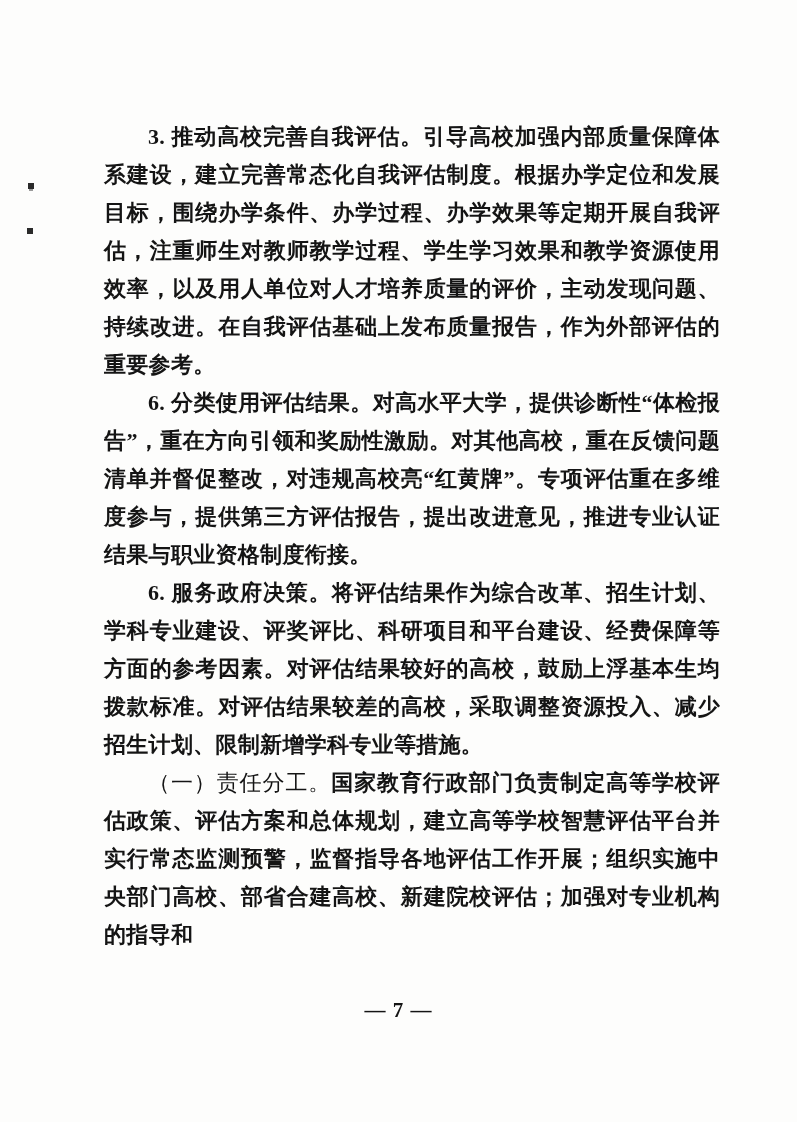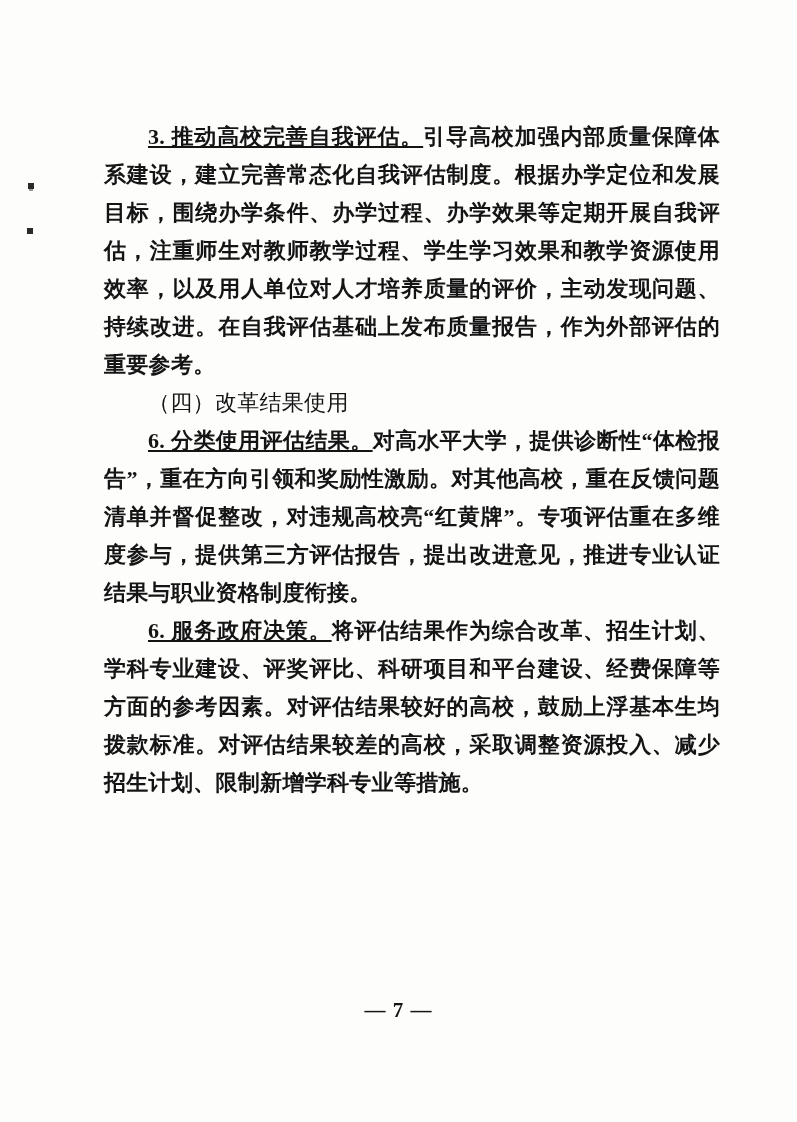--- a/index.html
+++ b/index.html
@@ -26,21 +26,20 @@
     line-height: 38px;
     text-align: justify;
     letter-spacing: 0.3px;
   }
   p.para {
     margin: 0;
     text-indent: 2em;
   }
   .seg-bold {
     font-weight: bold;
-    text-decoration: underline;
   }
   .seg-kaiti {
     font-weight: normal;
   }
   .seg-normal {
     font-weight: bold;
   }
   .page-number {
     position: absolute;
     top: 998px;
@@ -61,20 +60,20 @@
 </head>
 <body>
 
 <div class="page">
 
   <div class="speck speck-1"></div>
   <div class="speck speck-2"></div>
 
   <main class="doc-body">
       <p class="para body"><span class="seg-bold">3. 推动高校完善自我评估。</span><span class="seg-normal">引导高校加强内部质量保障体系建设，建立完善常态化自我评估制度。根据办学定位和发展目标，围绕办学条件、办学过程、办学效果等定期开展自我评估，注重师生对教师教学过程、学生学习效果和教学资源使用效率，以及用人单位对人才培养质量的评价，主动发现问题、持续改进。在自我评估基础上发布质量报告，作为外部评估的重要参考。</span></p>
-      <p class="para body"><span class="seg-kaiti">（四）改革结果使用</span></p>
       <p class="para body"><span class="seg-bold">6. 分类使用评估结果。</span><span class="seg-normal">对高水平大学，提供诊断性“体检报告”，重在方向引领和奖励性激励。对其他高校，重在反馈问题清单并督促整改，对违规高校亮“红黄牌”。专项评估重在多维度参与，提供第三方评估报告，提出改进意见，推进专业认证结果与职业资格制度衔接。</span></p>
       <p class="para body"><span class="seg-bold">6. 服务政府决策。</span><span class="seg-normal">将评估结果作为综合改革、招生计划、学科专业建设、评奖评比、科研项目和平台建设、经费保障等方面的参考因素。对评估结果较好的高校，鼓励上浮基本生均拨款标准。对评估结果较差的高校，采取调整资源投入、减少招生计划、限制新增学科专业等措施。</span></p>
+      <p class="para body"><span class="seg-kaiti">（一）责任分工。</span><span class="seg-normal">国家教育行政部门负责制定高等学校评估政策、评估方案和总体规划，建立高等学校智慧评估平台并实行常态监测预警，监督指导各地评估工作开展；组织实施中央部门高校、部省合建高校、新建院校评估；加强对专业机构的指导和</span></p>
     </main>
 
   <div class="page-number">— 7 —</div>
 
 </div>
 
 </body></html>

